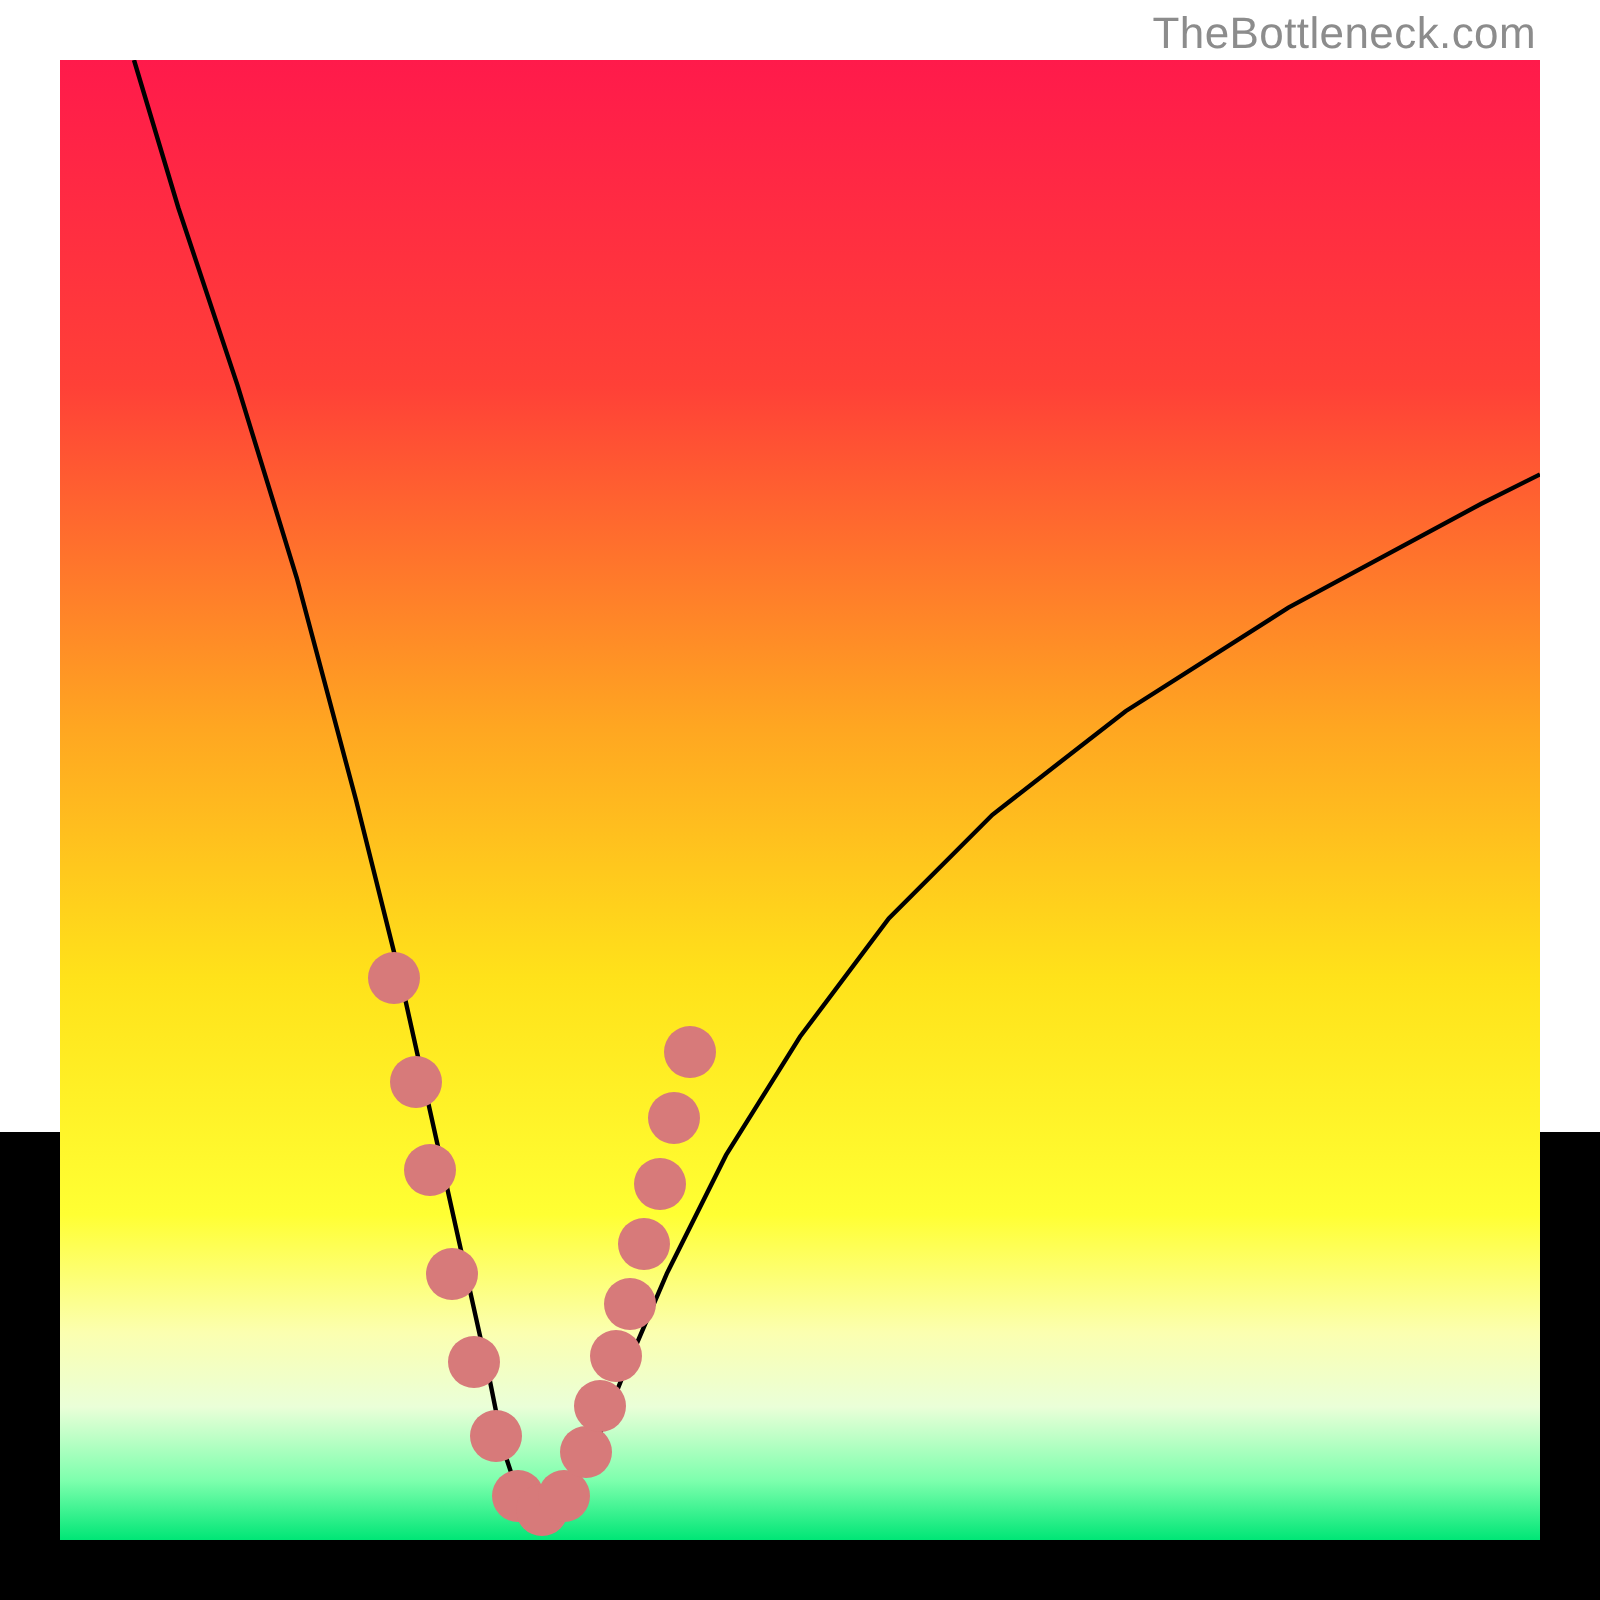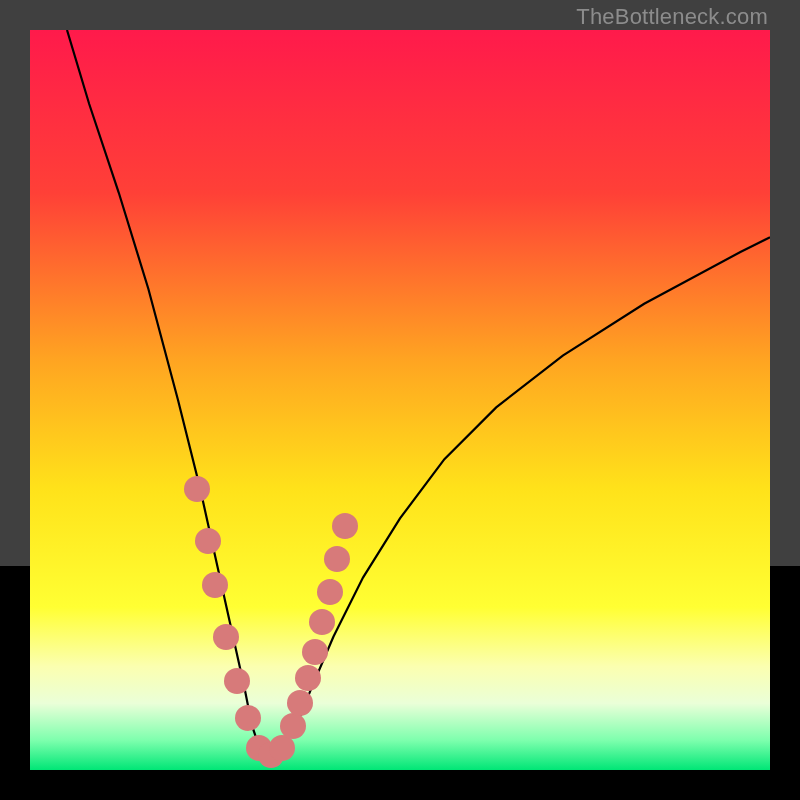--- a/index.html
+++ b/index.html
@@ -9,21 +9,21 @@
     height: 800px;
     background: #000;
     overflow: hidden;
   }
   .frame {
     position: absolute;
     left: 0;
     top: 0;
     width: 800px;
     height: 566px;
-    background: #404040;
+    background: #ffffff;
   }
   .plot {
     position: absolute;
     left: 30px;
     top: 30px;
     width: 740px;
     height: 740px;
     overflow: hidden;
   }
   .gradient {

